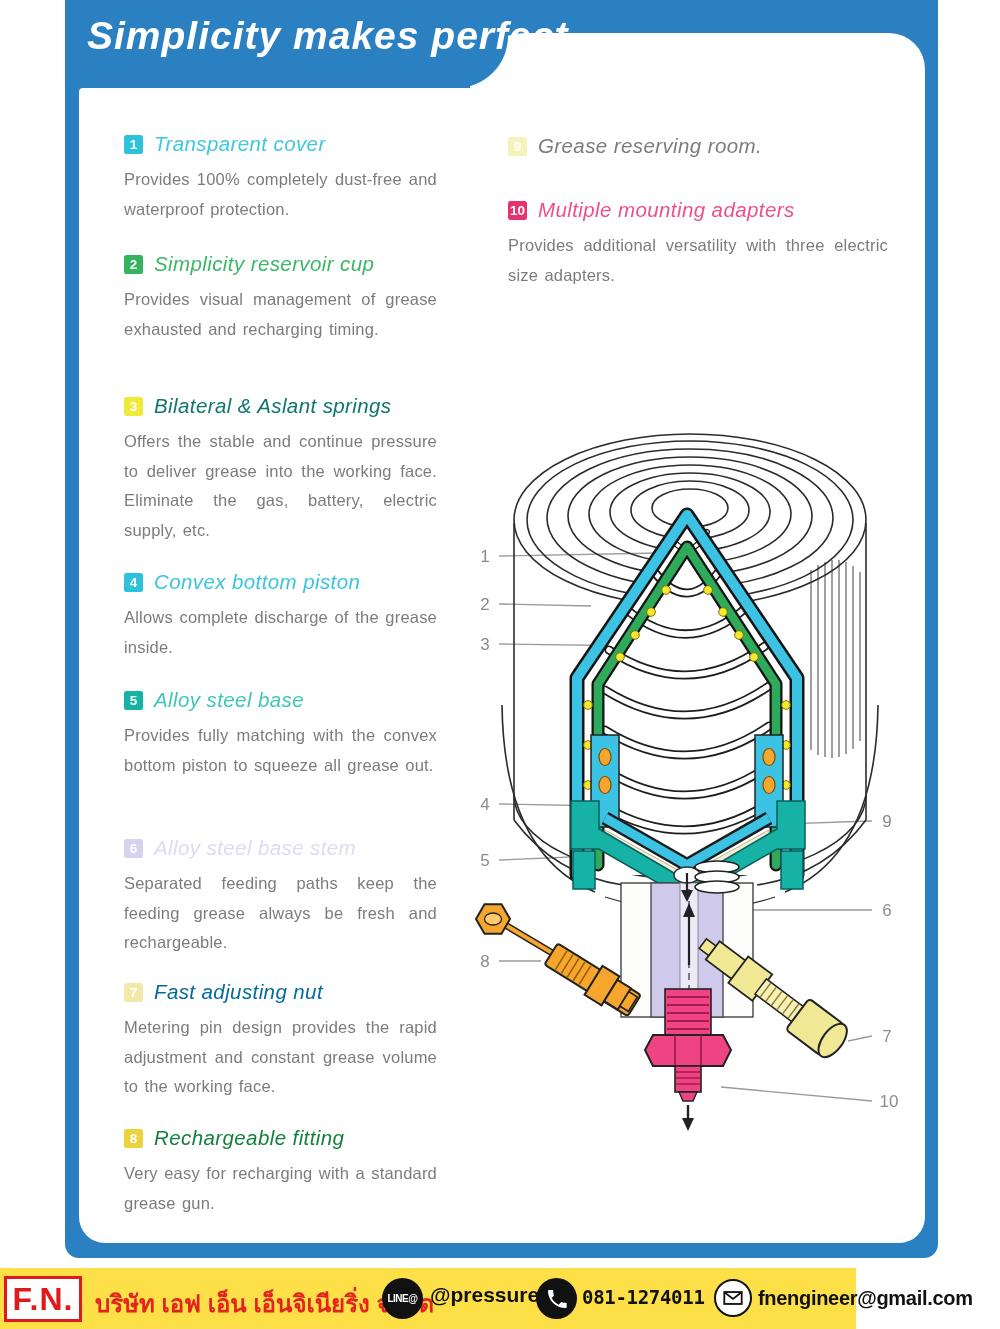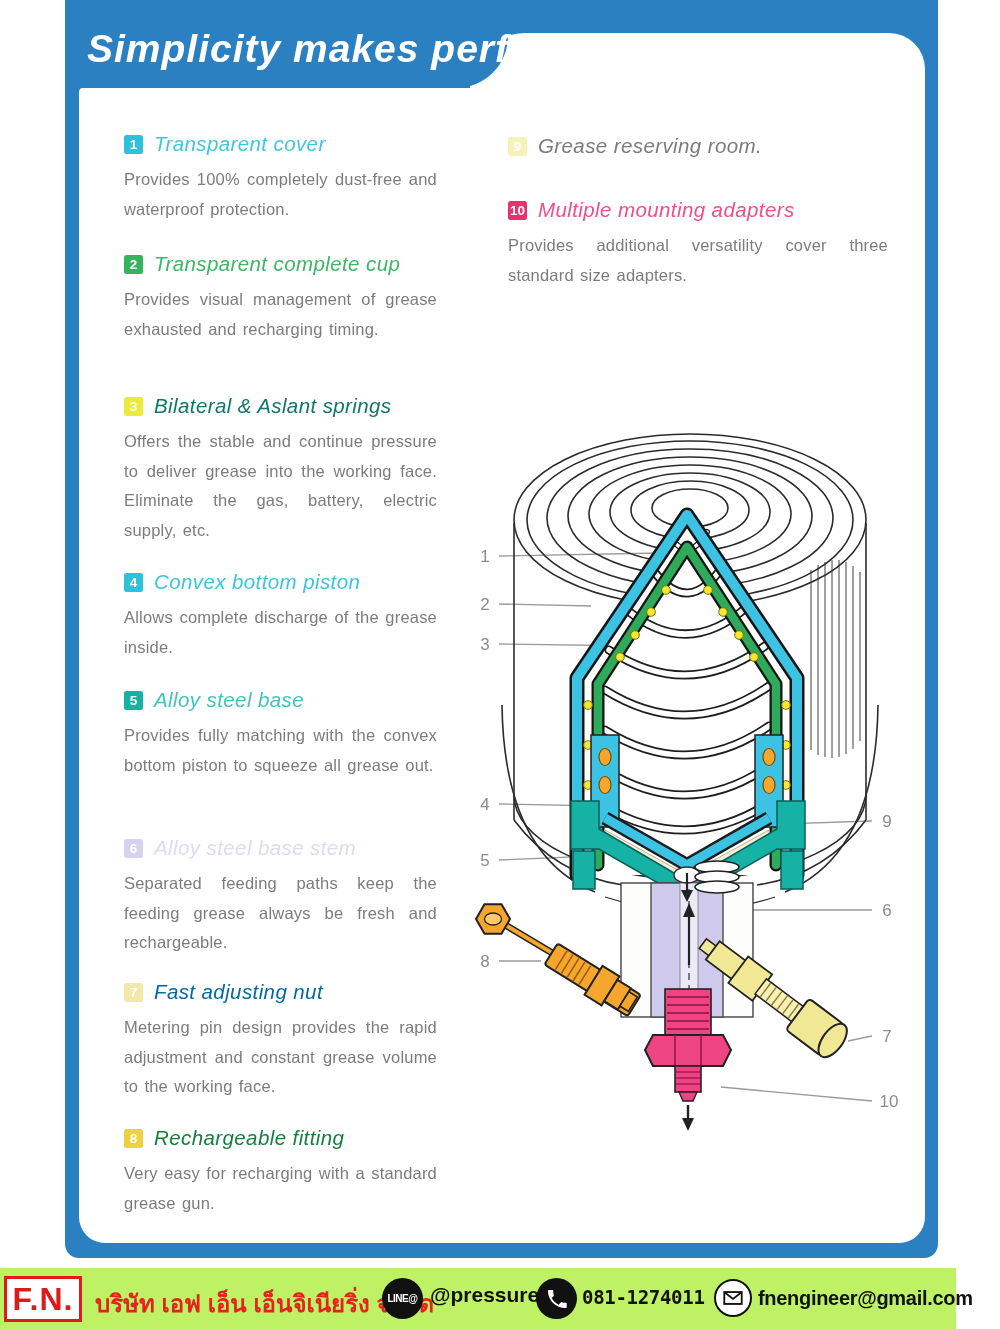--- a/index.html
+++ b/index.html
@@ -9,21 +9,21 @@
   }
   
   .frame{position:absolute;left:65px;top:0;width:873px;height:1258px;
     background:#2a80c0;border-radius:0 0 14px 14px;}
   .white-top{position:absolute;left:470px;top:33px;width:455px;height:130px;
     background:#fff;border-radius:55px 36px 0 0;}
   .white-main{position:absolute;left:79px;top:88px;width:846px;height:1155px;
     background:#fff;border-radius:4px 0 26px 26px;}
   .banner{position:absolute;left:65px;top:0;width:443px;height:88px;
     background:#2a80c0;border-radius:0 0 52px 0;}
-  .banner h1{margin:0;padding:27px 0 0 22px;font-size:39px;font-weight:bold;
+  .banner h1{margin:0;padding:14px 0 0 22px;font-size:39px;font-weight:bold;
     font-style:italic;color:#fff;letter-spacing:1px;white-space:nowrap;}
   
   .feat{position:absolute;}
   .hd{display:flex;align-items:center;gap:11px;}
   .badge{min-width:19px;height:19px;padding:0 2px;border-radius:2.5px;color:#fff;
     font-size:13.5px;font-weight:bold;display:flex;align-items:center;
     justify-content:center;box-sizing:border-box;}
   .feat h2{margin:0;font-size:20.5px;font-weight:normal;font-style:italic;
     letter-spacing:.4px;white-space:nowrap;text-align:right;}
   .feat p{margin:9px 0 0 0;font-size:16.5px;line-height:29.5px;color:#7d7c7c;
@@ -32,21 +32,21 @@
   .b4{background:#2ec1dc}.b5{background:#16b2a6}.b6{background:#d9d2ee}
   .b7{background:#f2e9a8}.b8{background:#ecd23c}.b9{background:#f5f2bb}
   .b10{background:#e6326e}
   .t1{color:#3fc8dd}.t2{color:#3bb766}.t3{color:#0f766e}.t4{color:#38c6de}
   .t5{color:#3ec6b9}.t6{color:#dfdaf1}.t7{color:#0369a1}.t8{color:#15803d}
   .t9{color:#7d7c7c;font-style:normal;font-size:19px;}
   .t10{color:#ee4e8a}
   
   .diagram{position:absolute;left:455px;top:405px;width:510px;height:730px;}
   
-  .footer{position:absolute;left:0;top:1268px;width:956px;height:61px;background:#bef264;}
+  .footer{position:absolute;left:0;top:1268px;width:856px;height:61px;background:#fde047;}
   .fn{position:absolute;left:4px;top:8px;width:78px;height:46px;
     border:3.5px solid #df1a1a;color:#df1a1a;font-size:32px;font-weight:bold;
     display:flex;align-items:center;justify-content:center;letter-spacing:1px;
     box-sizing:border-box;background:#fff;}
   .thai{position:absolute;left:95px;top:16px;font-size:24px;font-weight:bold;
     color:#e32320;white-space:nowrap;}
   .line-badge{position:absolute;left:382px;top:10px;width:41px;height:41px;
     border-radius:50%;background:#111;color:#fff;display:flex;align-items:center;
     justify-content:center;font-size:10px;font-weight:bold;letter-spacing:-.5px;}
   .line-id{position:absolute;left:430px;top:15px;font-size:21px;font-weight:bold;color:#111;}
@@ -74,21 +74,21 @@
   <div class="hd">
     <span class="badge b1">1</span>
     <h2 class="t1">Transparent cover</h2>
   </div>
   <p>Provides 100% completely dust-free and waterproof protection.</p>
 </section>
 
 <section class="feat" style="left:124px;top:252px;width:313px">
   <div class="hd">
     <span class="badge b2">2</span>
-    <h2 class="t2">Transparent complete cup</h2>
+    <h2 class="t2">Simplicity reservoir cup</h2>
   </div>
   <p>Provides visual management of grease exhausted and recharging timing.</p>
 </section>
 
 <section class="feat" style="left:124px;top:394px;width:313px">
   <div class="hd">
     <span class="badge b3">3</span>
     <h2 class="t3">Bilateral &amp; Aslant springs</h2>
   </div>
   <p>Offers the stable and continue pressure to deliver grease into the working face.  Eliminate the gas, battery, electric supply, etc.</p>
@@ -139,21 +139,21 @@
     <span class="badge b9">9</span>
     <h2 class="t9">Grease reserving room.</h2>
   </div>
 </section>
 
 <section class="feat" style="left:508px;top:198px;width:380px">
   <div class="hd">
     <span class="badge b10">10</span>
     <h2 class="t10">Multiple mounting adapters</h2>
   </div>
-  <p>Provides additional versatility cover three standard size adapters.</p>
+  <p>Provides additional versatility with three electric size adapters.</p>
 </section>
 
 <svg class="diagram" viewBox="0 0 510 730">
 
   <g stroke="#9a9a9a" stroke-width="1.3">
     <line x1="44" y1="151" x2="205" y2="148"></line>
     <line x1="44" y1="199" x2="136" y2="201"></line>
     <line x1="44" y1="239" x2="190" y2="241"></line>
     <line x1="44" y1="399" x2="196" y2="402"></line>
     <line x1="44" y1="455" x2="140" y2="451"></line>

